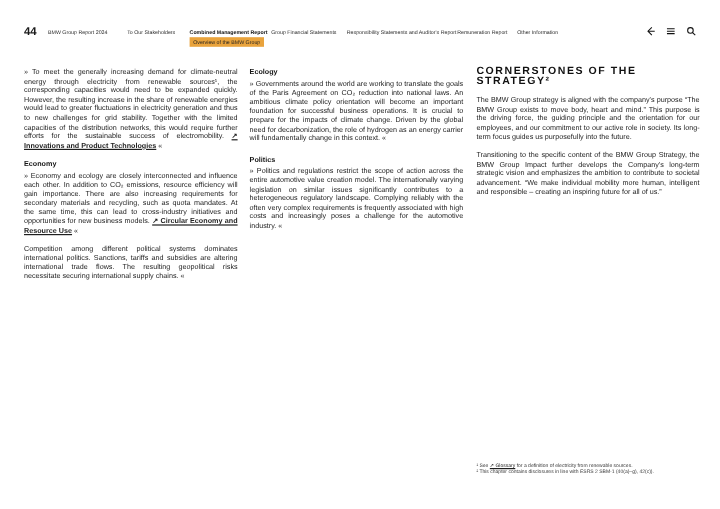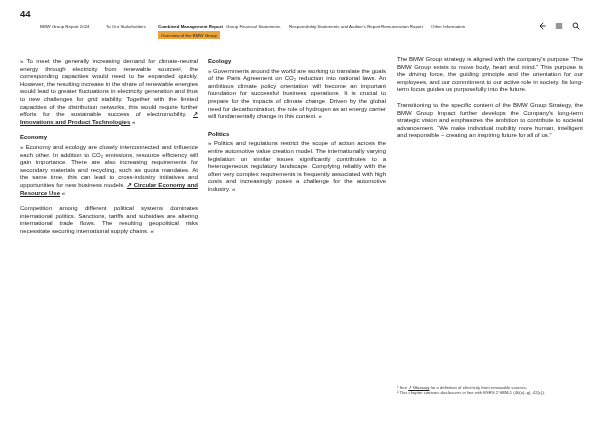--- a/index.html
+++ b/index.html
@@ -7,21 +7,21 @@
   body {
     position: relative;
     background: #ffffff;
     font-family: "Liberation Sans", sans-serif;
     color: #1f1f1f;
     overflow: hidden;
   }
 
   
   .page-number {
-    position: absolute; left: 20px; top: 8px;
+    position: absolute; left: 20px; top: 21px;
     font-size: 9.5px; font-weight: bold; color: #1a1a1a;
   }
   .nav-item {
     position: absolute; top: 24px;
     font-size: 4.4px; color: #2b2b2b; white-space: nowrap; cursor: pointer;
   }
   .nav-item.active { font-weight: bold; color: #111; }
   .subnav-tab {
     position: absolute; left: 158px; top: 31px;
     background: #e9a33c; color: #1f1f1f;
@@ -114,20 +114,21 @@
 
 <div class="col col-2">
   <div class="subhead">Ecology</div>
   <p>» Governments around the world are working to translate the goals of the Paris Agreement on CO₂ reduction into national laws. An ambitious climate policy orientation will become an important foundation for successful business operations. It is crucial to prepare for the impacts of climate change. Driven by the global need for decarbonization, the role of hydrogen as an energy carrier will fundamentally change in this context. «</p>
 
   <div class="subhead" style="margin-top:10px">Politics</div>
   <p>» Politics and regulations restrict the scope of action across the entire automotive value creation model. The internationally varying legislation on similar issues significantly contributes to a heterogeneous regulatory landscape. Complying reliably with the often very complex requirements is frequently associated with high costs and increasingly poses a challenge for the automotive industry. «</p>
 </div>
 
 <div class="col col-3">
+  <div class="main-heading">CORNERSTONES OF THE STRATEGY²</div>
   <p>The BMW Group strategy is aligned with the company's purpose “The BMW Group exists to move body, heart and mind.” This purpose is the driving force, the guiding principle and the orientation for our employees, and our commitment to our active role in society. Its long-term focus guides us purposefully into the future.</p>
   <p>Transitioning to the specific content of the BMW Group Strategy, the BMW Group Impact further develops the Company's long-term strategic vision and emphasizes the ambition to contribute to societal advancement. “We make individual mobility more human, intelligent and responsible – creating an inspiring future for all of us.”</p>
 </div>
 
 <div class="footnotes">
   <div><span>¹ See </span><span class="inline-link">↗ Glossary</span><span> for a definition of electricity from renewable sources.</span></div>
   <div>² This chapter contains disclosures in line with ESRS 2 SBM-1 (40(a)–g), 42(c)).</div>
 </div>
 
 </body></html>

